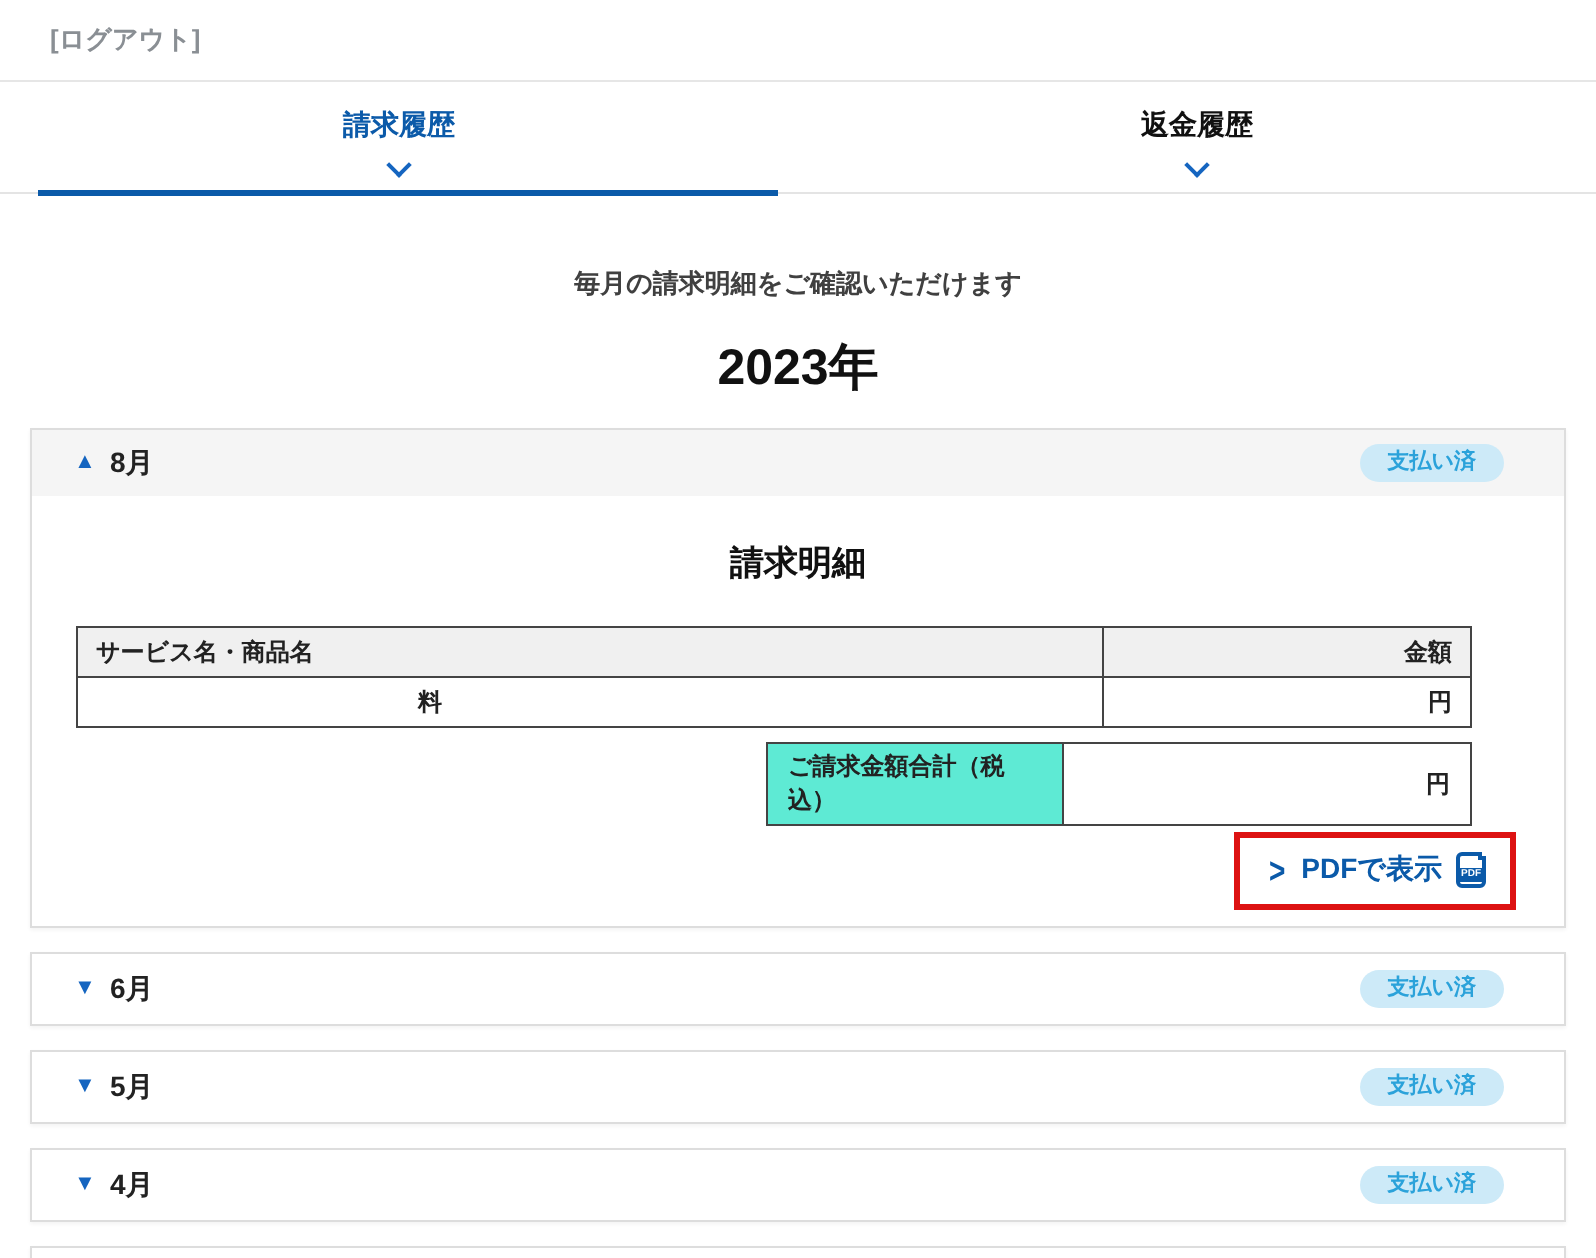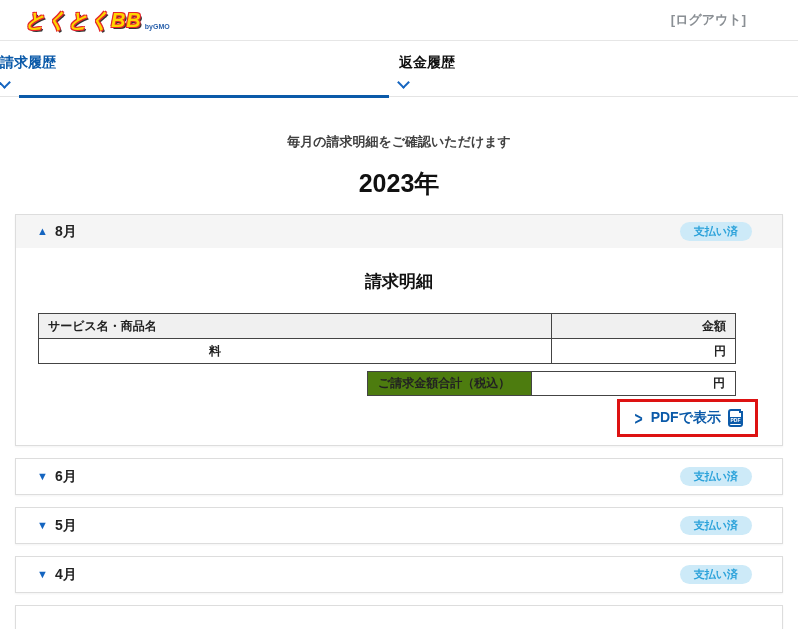--- a/index.html
+++ b/index.html
@@ -23,21 +23,21 @@
     text-shadow: -1px -1px 0 #e3242b, 1px -1px 0 #e3242b, -1px 1px 0 #e3242b,
                   1px 1px 0 #e3242b, 2px 2px 0 #333;
     letter-spacing: 1px;
   }
   .logo-sub { font-size: 7px; font-weight: bold; color: #2b62ac; margin-left: 3px; }
   .logout { font-size: 13px; color: #8a8f94; font-weight: 600; text-decoration: none; cursor: pointer; }
 
   
   .tabs { display: flex; position: relative; border-bottom: 1px solid #e4e4e4; height: 56px; }
   .tab {
-    flex: 1; display: flex; flex-direction: column; align-items: flex-start;
+    flex: 1; display: flex; flex-direction: column; align-items: center;
     padding-top: 14px; cursor: pointer; position: relative;
   }
   .tab-label { font-size: 14px; font-weight: bold; color: #111; line-height: 1; }
   .tab.active .tab-label { color: var(--accent-blue, #0b5aa9); }
   .chev-down {
     width: 9px; height: 9px; margin-top: 9px;
     border-right: 2px solid var(--marker-blue, #1565c0);
     border-bottom: 2px solid var(--marker-blue, #1565c0);
     transform: rotate(45deg);
   }
@@ -80,21 +80,21 @@
     border: 1px solid #444; font-size: 12px; height: 25px; padding: 3px 9px;
   }
   .detail-table th { background: #f0f0f0; font-weight: bold; }
   .col-name   { text-align: left; }
   .col-amount { text-align: right; width: 184px; }
   .cell-name   { text-align: left; font-weight: bold; padding-left: 170px !important; }
   .cell-amount { text-align: right; font-weight: bold; }
 
   .total-table { margin: 7px 24px 0 auto; }
   .total-table td { border: 1px solid #444; font-size: 12px; height: 24px; padding: 3px 10px; font-weight: bold; }
-  .total-label { background: #4d7c0f; width: 164px; }
+  .total-label { background: #5eead4; width: 148px; }
   .total-value { width: 204px; text-align: right; }
 
   .pdf-row { text-align: right; margin: 3px 2px 0 0; }
   .red-box {
     display: inline-block;
     border: 3px solid var(--highlight-red, #dd1212);
     padding: 7px 12px 7px 14px;
   }
   .pdf-link {
     color: var(--accent-blue, #0b5aa9); font-size: 14px; font-weight: bold;
@@ -119,24 +119,20 @@
     font-size: 5px; line-height: 7px; text-align: center; font-weight: bold;
     font-family: "Liberation Sans", sans-serif;
   }
 </style>
 </head>
 <body>
 
 <div class="page">
 
   <header class="topbar">
-    <div class="logo">
-      <span class="logo-main">とくとくBB</span>
-      <span class="logo-sub">byGMO</span>
-    </div>
     <a class="logout">[ログアウト]</a>
   </header>
 
   <nav class="tabs">
     <div class="tab active">
       <span class="tab-label">請求履歴</span>
       <span class="chev-down"></span>
     </div>
     <div class="tab">
       <span class="tab-label">返金履歴</span>

